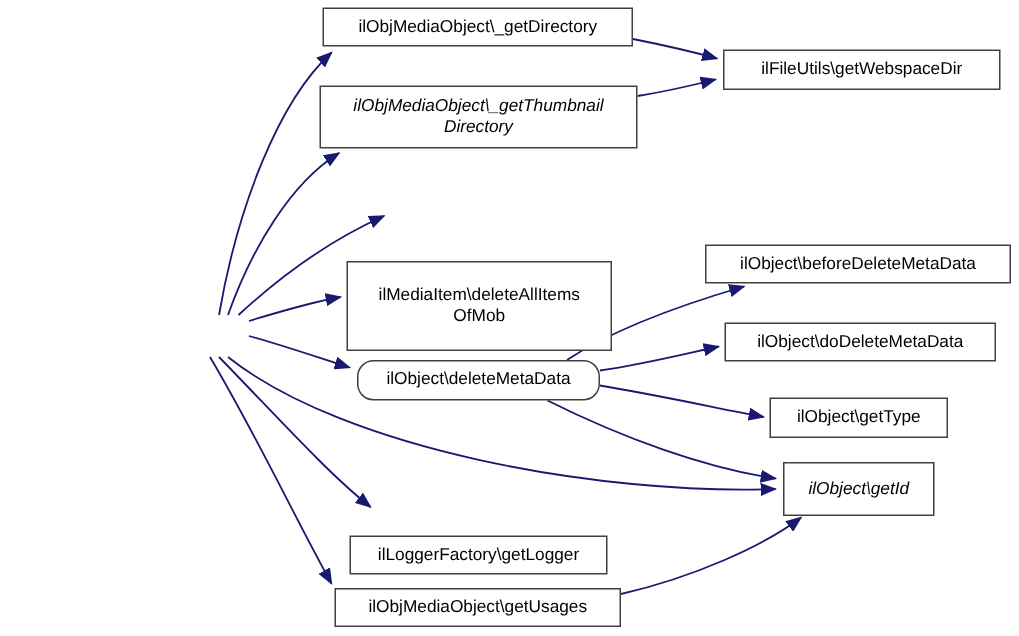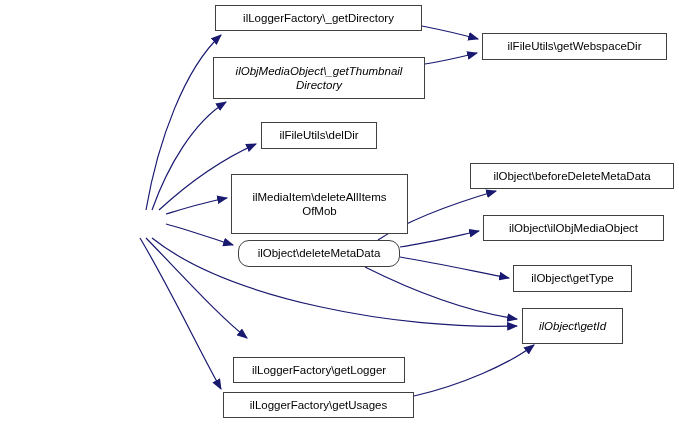--- a/index.html
+++ b/index.html
@@ -88,28 +88,27 @@
     <path class="edge" d="M140,238 C172,292 198,348 221,389" marker-end="url(#arrowhead)"></path>
     <path class="edge" d="M422,26 C442,30 460,34 478,39" marker-end="url(#arrowhead)"></path>
     <path class="edge" d="M425,64 C444,61 461,57 477,53" marker-end="url(#arrowhead)"></path>
     <path class="edge" d="M378,240 C408,220 455,203 496,191" marker-end="url(#arrowhead)"></path>
     <path class="edge" d="M400,247 C428,243 452,237 479,231" marker-end="url(#arrowhead)"></path>
     <path class="edge" d="M400,257 C436,263 473,271 509,278" marker-end="url(#arrowhead)"></path>
     <path class="edge" d="M365,267 C415,292 470,312 517,319" marker-end="url(#arrowhead)"></path>
     <path class="edge" d="M414,396 C462,385 509,364 534,345" marker-end="url(#arrowhead)"></path>
   </svg>
 
-  <div class="node" id="n-getdirectory">ilLoggerFactory\_getDirectory</div>
+  <div class="node" id="n-getdirectory">ilObjMediaObject\_getDirectory</div>
   <div class="node" id="n-getthumbnail">ilObjMediaObject\_getThumbnail
 Directory</div>
-  <div class="node" id="n-deldir">ilFileUtils\delDir</div>
   <div class="node" id="n-delallitems">ilMediaItem\deleteAllItems
 OfMob</div>
   <div class="node" id="n-delmetadata">ilObject\deleteMetaData</div>
   <div class="node" id="n-getlogger">ilLoggerFactory\getLogger</div>
-  <div class="node" id="n-getusages">ilLoggerFactory\getUsages</div>
+  <div class="node" id="n-getusages">ilObjMediaObject\getUsages</div>
   <div class="node" id="n-getwebspace">ilFileUtils\getWebspaceDir</div>
   <div class="node" id="n-beforedelmeta">ilObject\beforeDeleteMetaData</div>
-  <div class="node" id="n-dodelmeta">ilObject\ilObjMediaObject</div>
+  <div class="node" id="n-dodelmeta">ilObject\doDeleteMetaData</div>
   <div class="node" id="n-gettype">ilObject\getType</div>
   <div class="node" id="n-getid">ilObject\getId</div>
 
 </div>
 
 </body></html>

